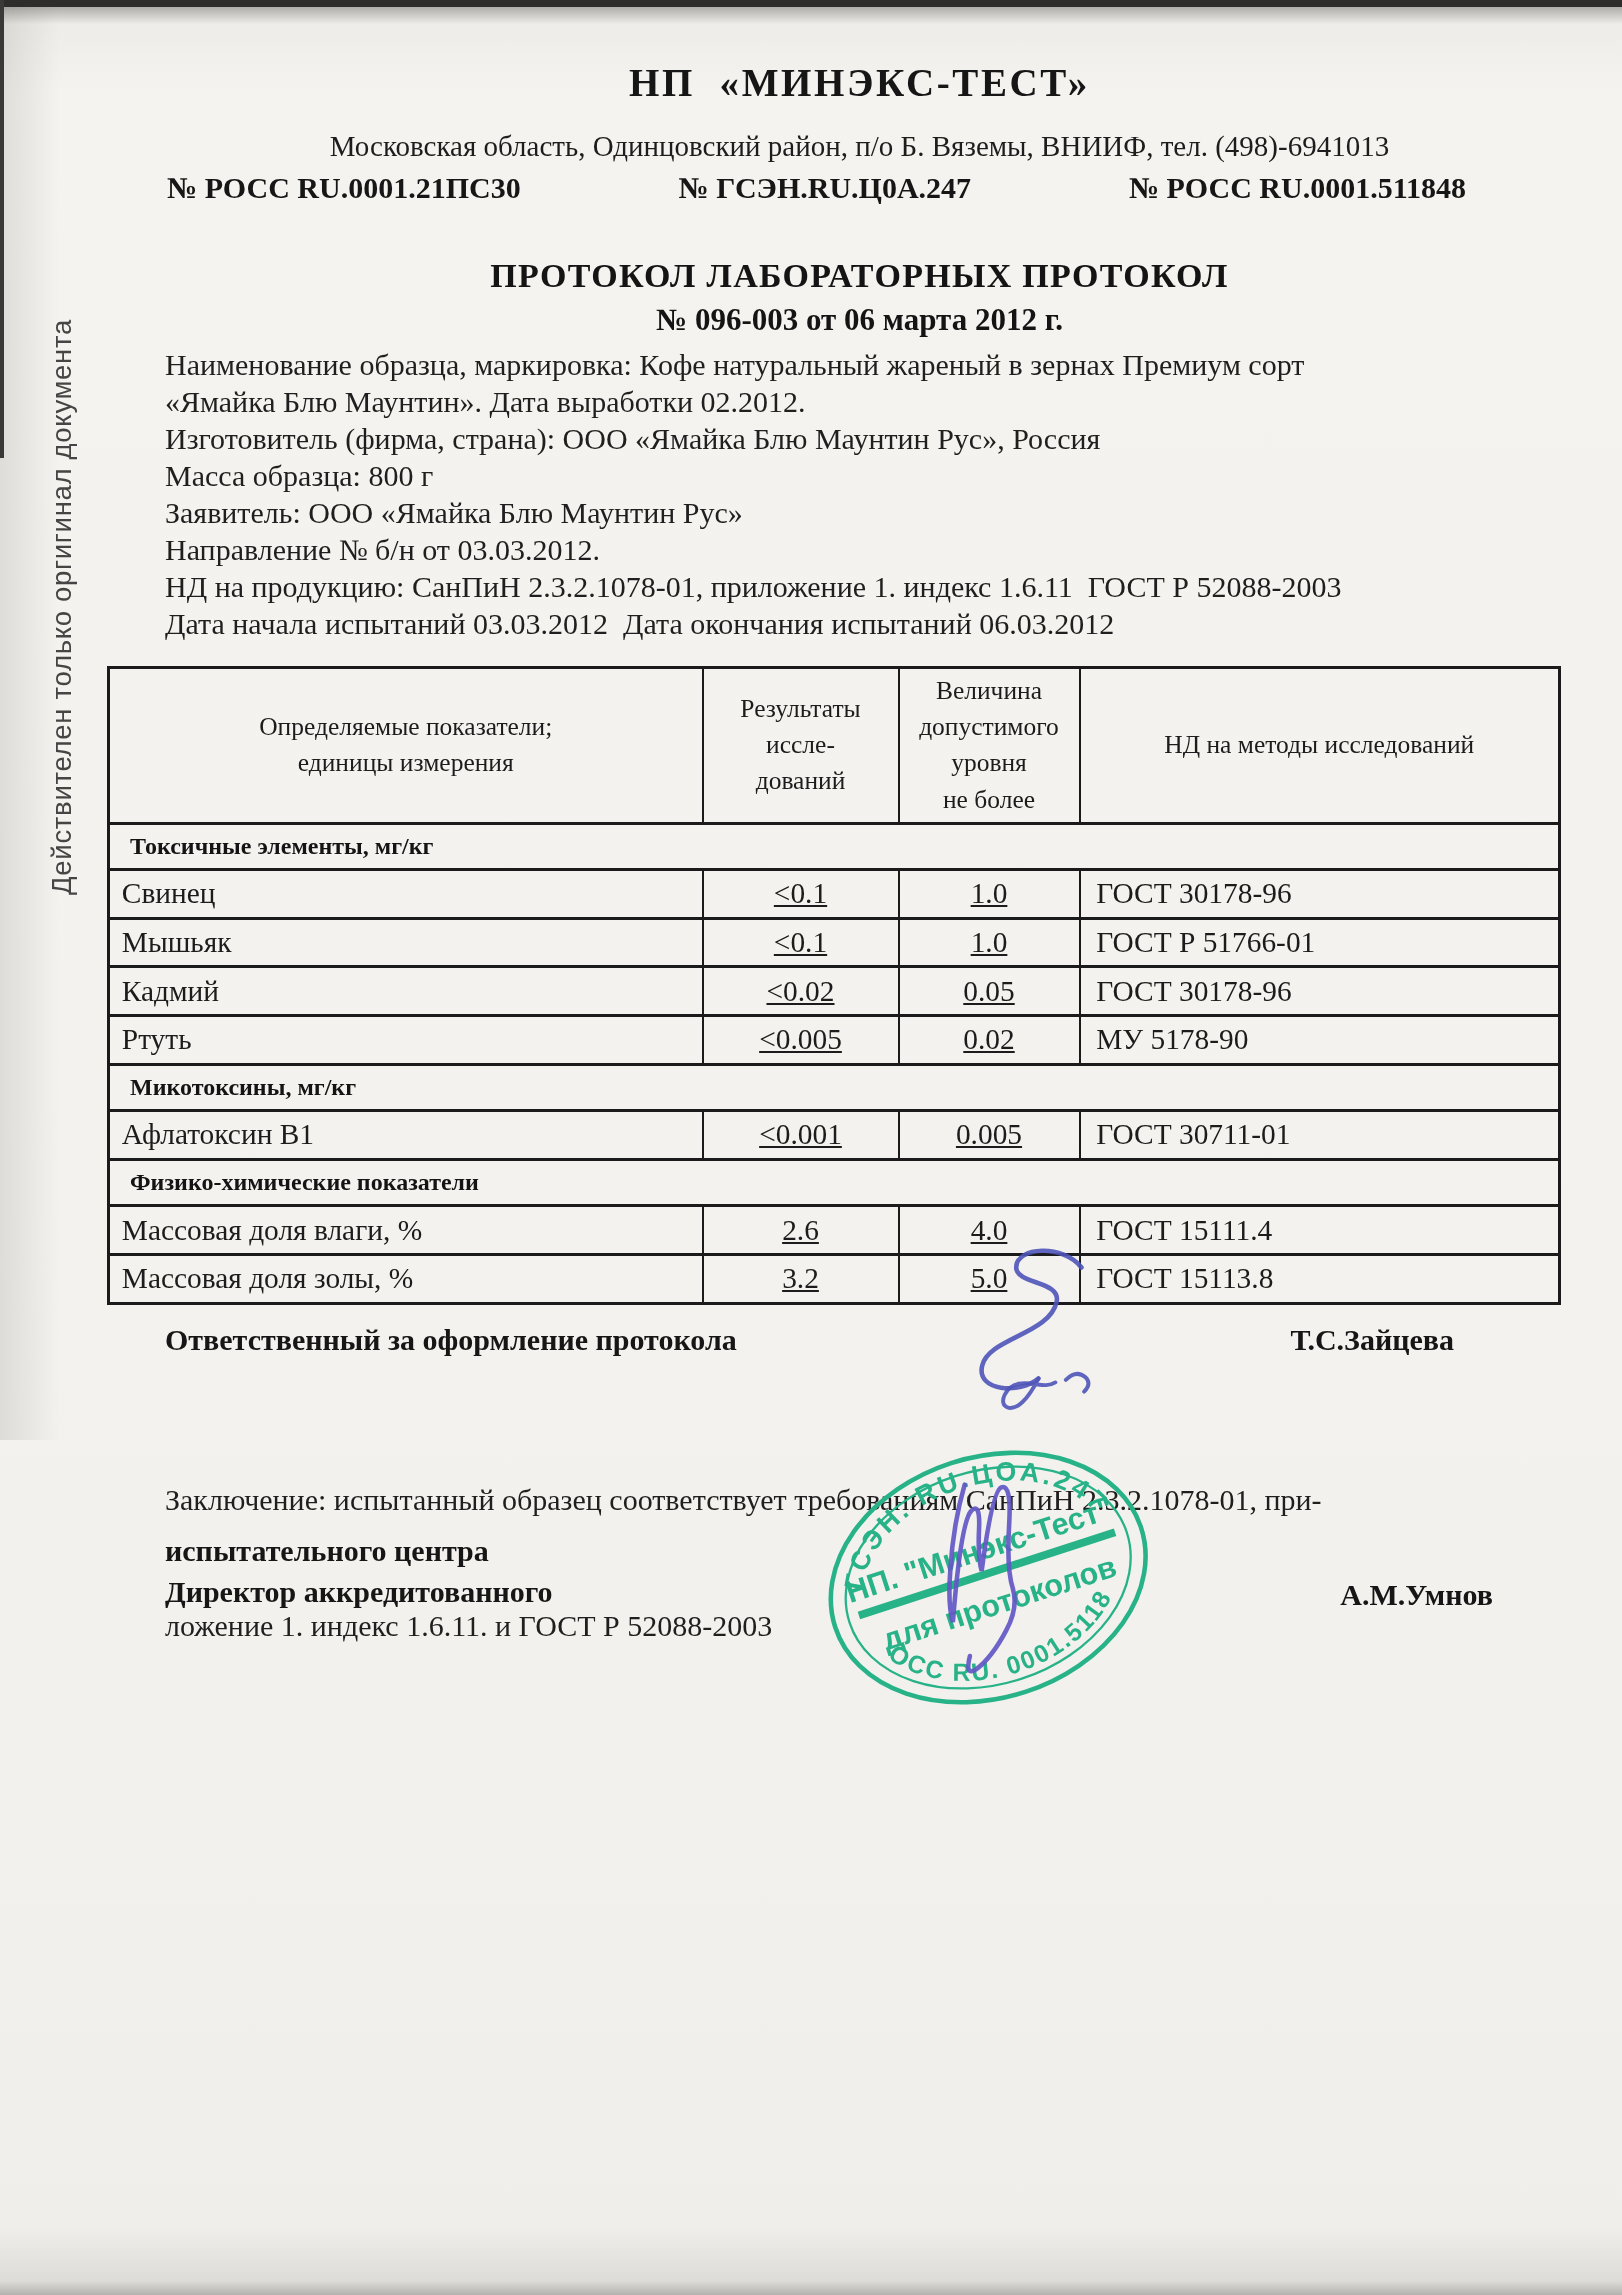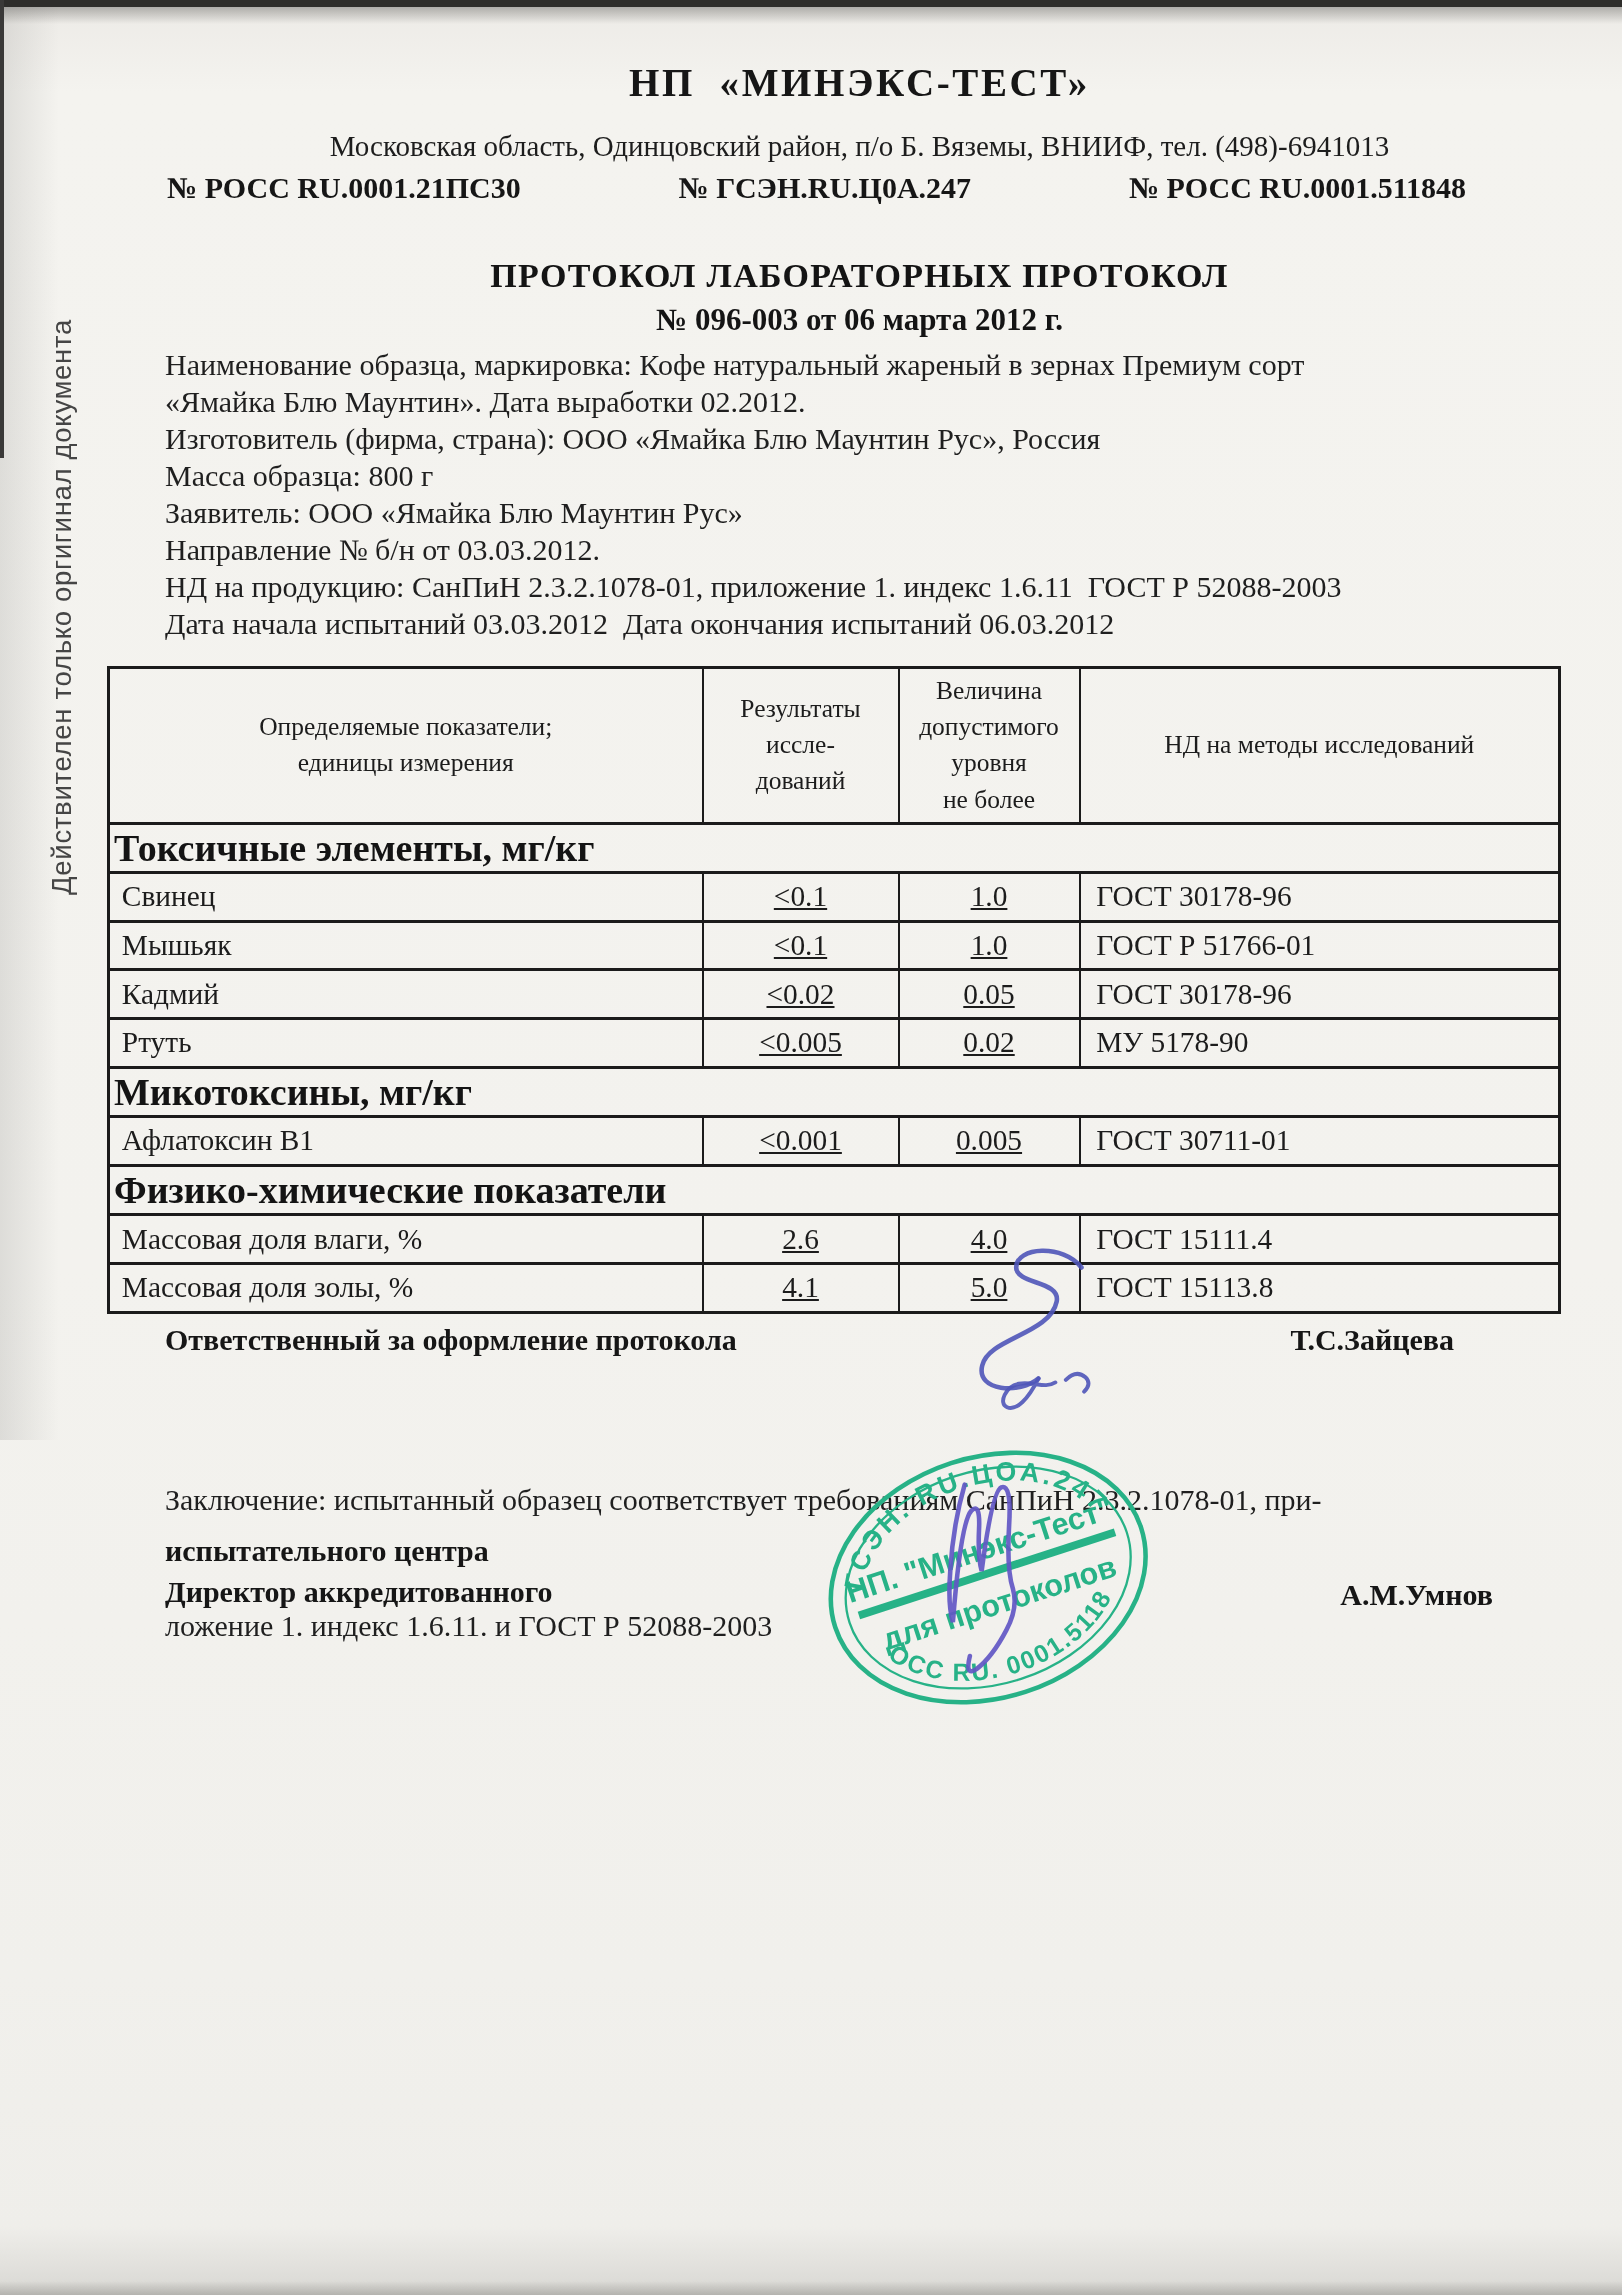--- a/index.html
+++ b/index.html
@@ -43,21 +43,21 @@
     border:3.9px solid #1b1b1b;font-size:29.4px;color:#1c1c1c;}
   col.c1{width:594px}col.c2{width:196px}col.c3{width:181px}col.c4{width:480px}
   .results th,.results td{border-left:2px solid #1b1b1b;border-right:2px solid #1b1b1b;
     border-top:3.3px solid #1b1b1b;border-bottom:3.3px solid #1b1b1b;}
   .results th{height:143px;font-weight:normal;font-size:25.5px;line-height:1.42;
     text-align:center;vertical-align:middle;white-space:pre-line;padding:3.9px 6.5px;}
   .results td{height:43px;padding:1.3px 5.2px;vertical-align:middle;}
   .results td.name{text-align:left;padding-left:11.8px;}
   .results td.num{text-align:center;text-decoration:underline;}
   .results td.method{text-align:left;padding-left:15.7px;}
-  .results tr.section-row td{font-weight:bold;font-size:38px;height:41px;padding-left:4px;color:#141414;}
+  .results tr.section-row td{font-weight:bold;font-size:24px;height:41px;padding-left:20px;color:#141414;}
 
   .sig-label{position:absolute;left:165px;top:1323px;font-size:30px;font-weight:bold;color:#161616;text-align:center;}
   .sig1{position:absolute;left:913px;top:1240px;}
   .sig-name{position:absolute;right:169px;top:1323px;font-size:30px;font-weight:bold;color:#161616;}
 
   .conclusion{position:absolute;left:165px;top:1395px;font-size:30px;line-height:42px;color:#1f1f1f;white-space:pre;}
 
   .director{position:absolute;left:165px;top:1530px;font-size:30px;font-weight:bold;line-height:41px;color:#161616;}
   .director-name{position:absolute;right:130px;top:1578px;font-size:30px;font-weight:bold;color:#161616;}
 
@@ -161,21 +161,21 @@
           <td colspan="4">Физико-химические показатели</td>
         </tr>
         <tr class="data-row">
           <td class="name">Массовая доля влаги, %</td>
           <td class="num">2.6</td>
           <td class="num">4.0</td>
           <td class="method">ГОСТ 15111.4</td>
         </tr>
         <tr class="data-row">
           <td class="name">Массовая доля золы, %</td>
-          <td class="num">4.1</td>
+          <td class="num">3.2</td>
           <td class="num">5.0</td>
           <td class="method">ГОСТ 15113.8</td>
         </tr>
       </tbody>
     </table>
   </div>
 
   <div class="sig-label">Ответственный за оформление протокола</div>
 
   <svg class="sig1" width="209" height="183" viewBox="0 0 320 280">

